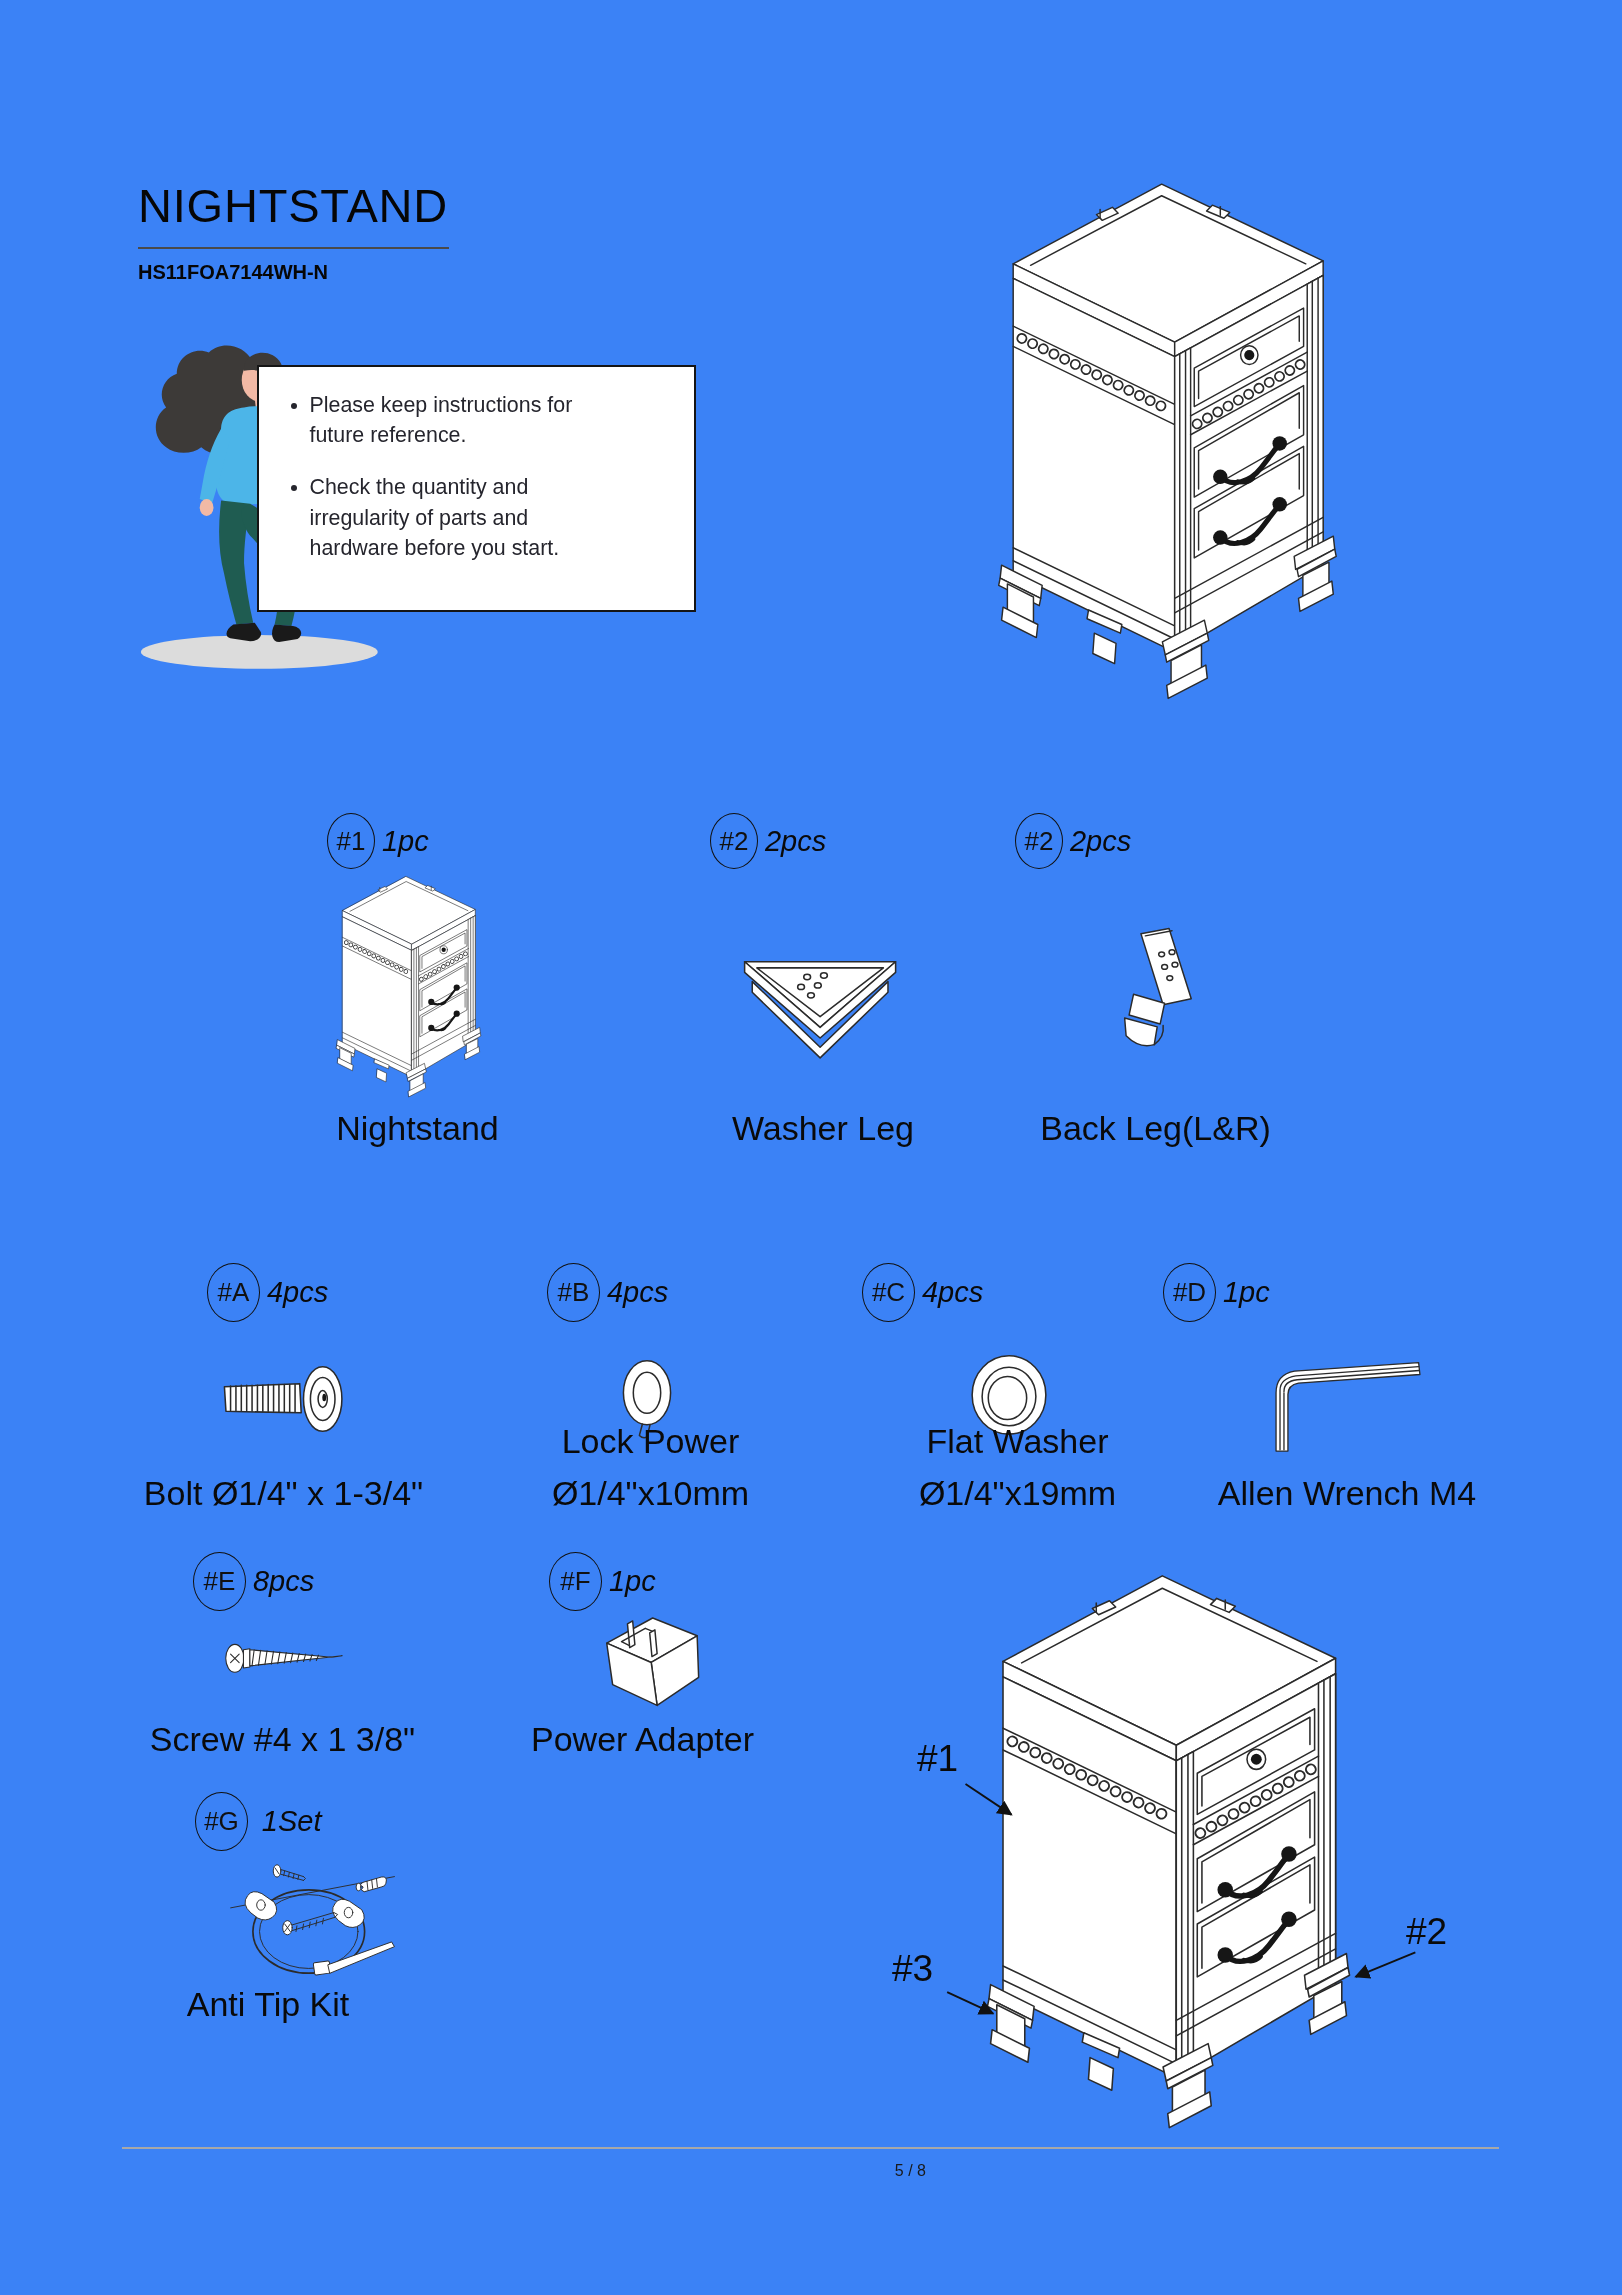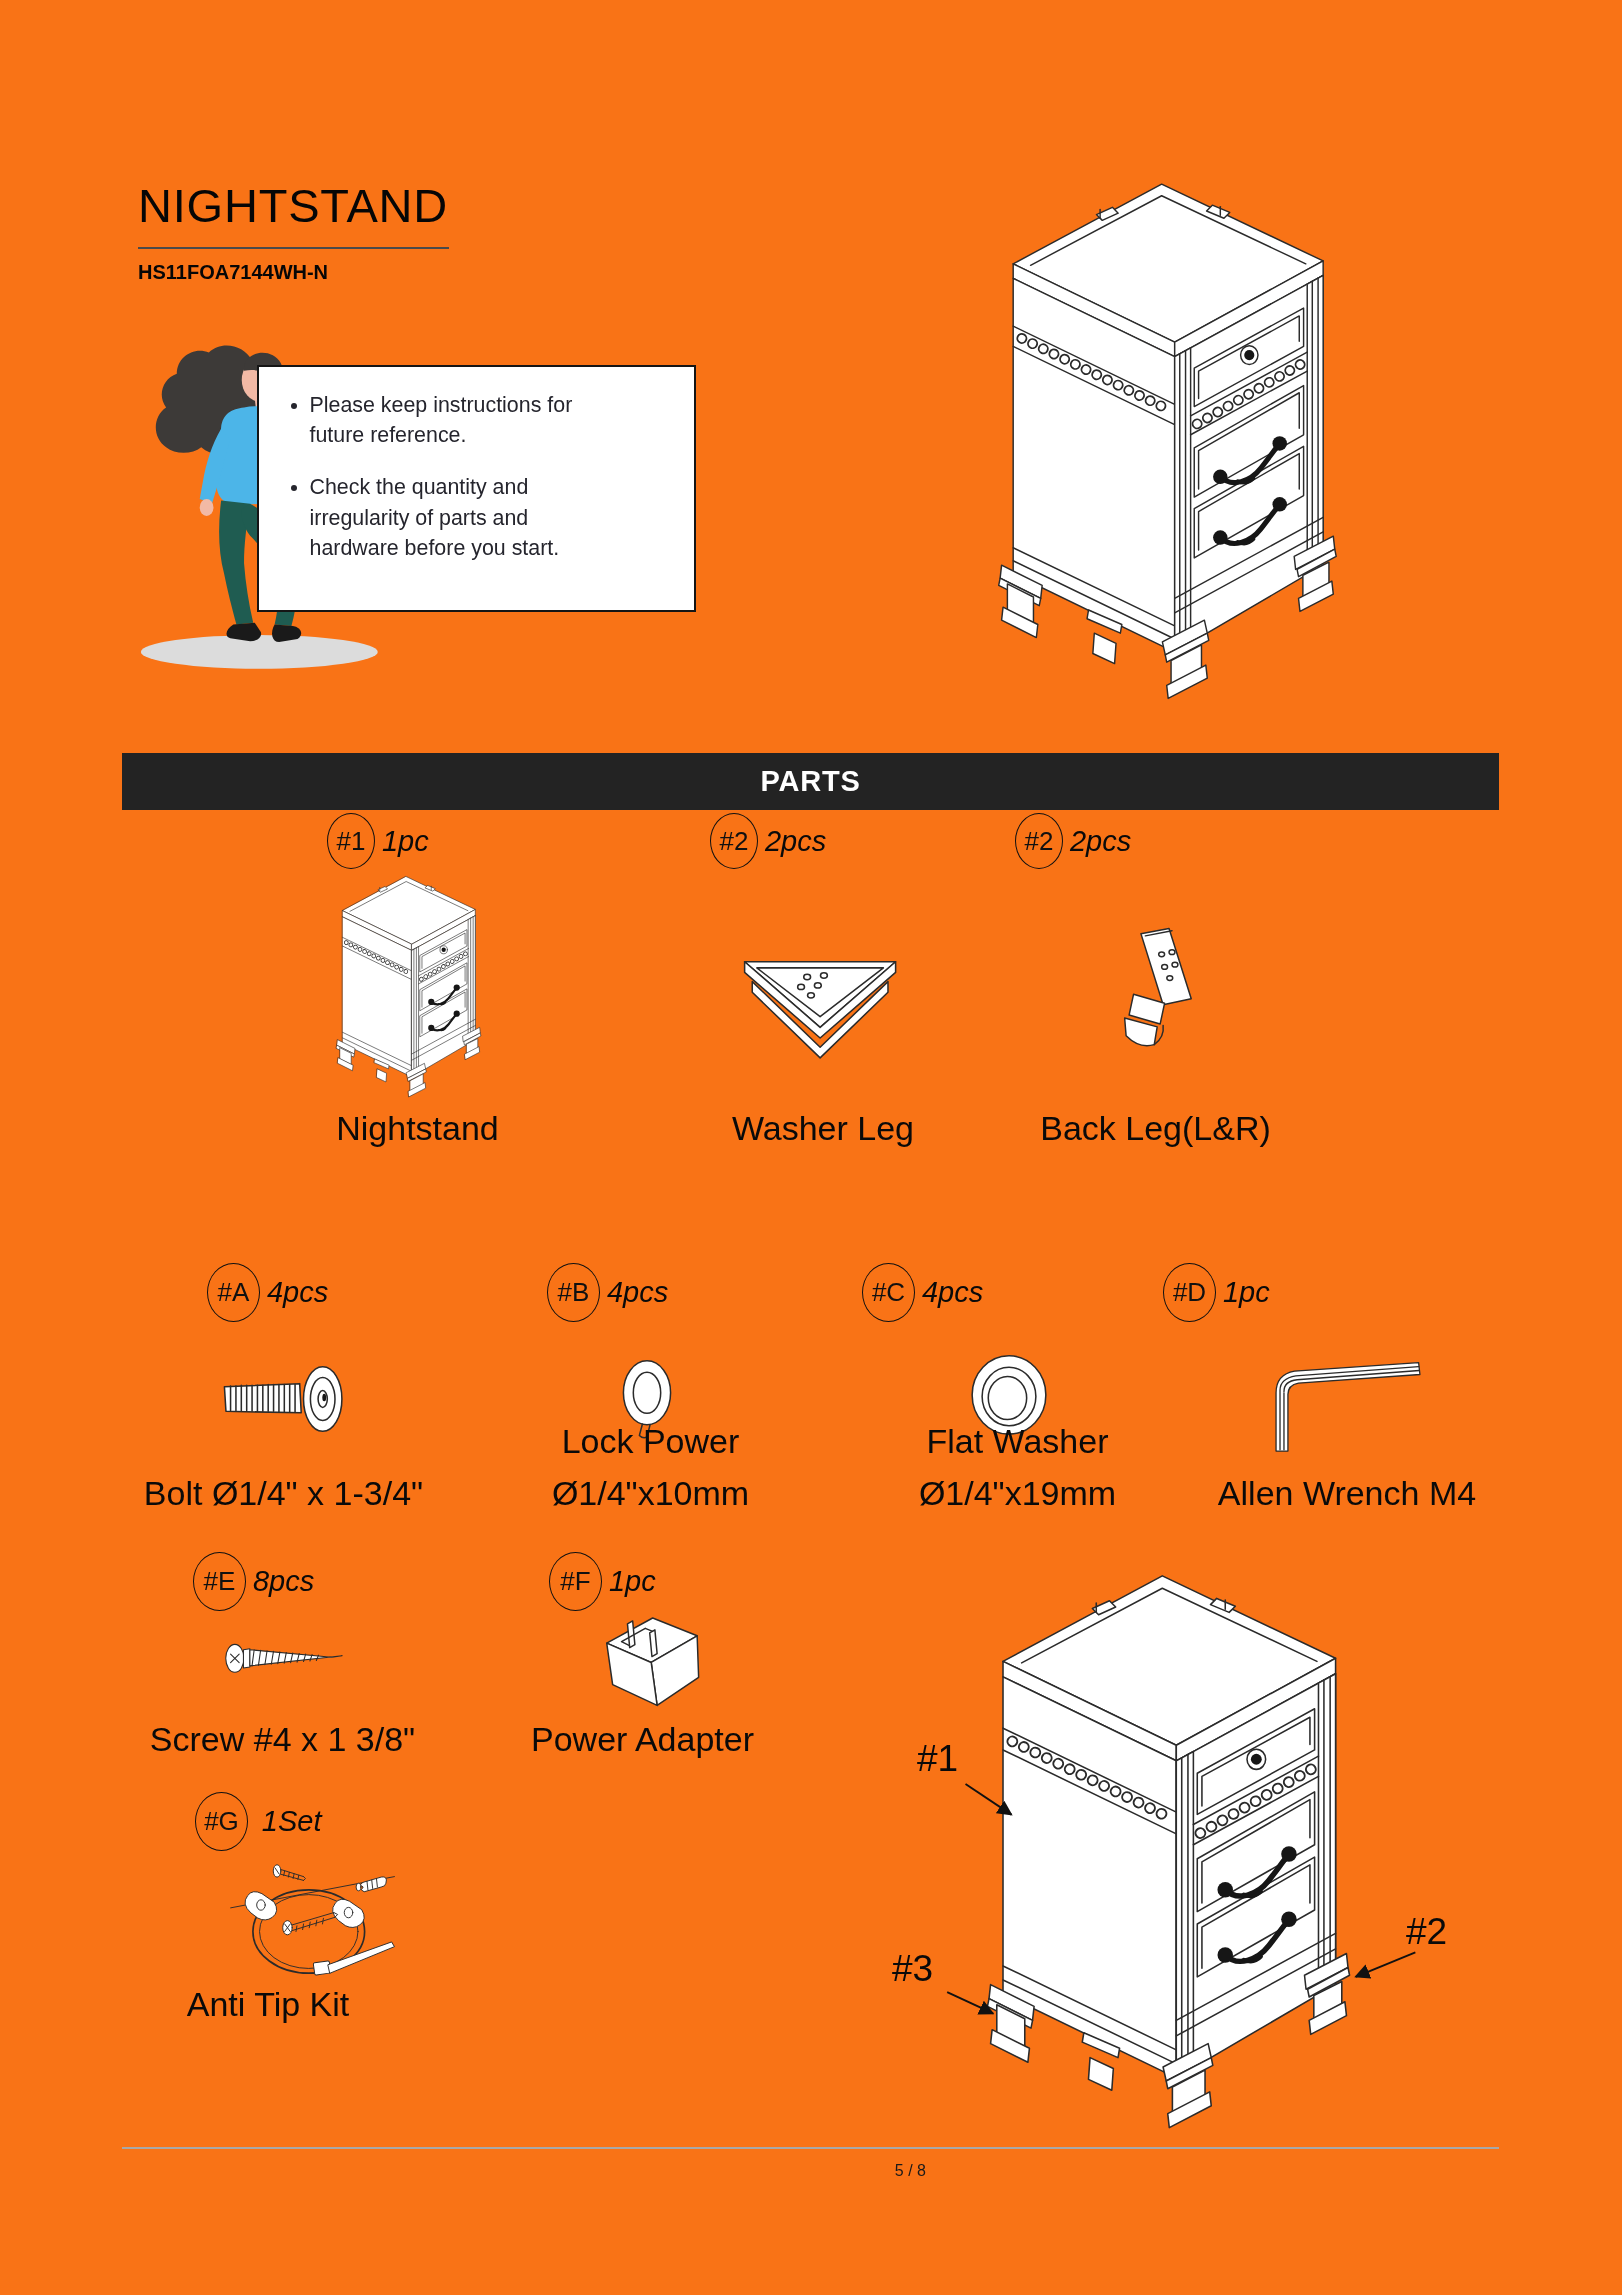--- a/index.html
+++ b/index.html
@@ -1,16 +1,16 @@
 <!DOCTYPE html>
 <html style="--c-bar_bg: #232323; --c-bar_text: #ffffff; --c-hair: #3d3a38; --c-skin: #f2b9a5; --c-shirt: #4cb5e8; --c-sleeve: #2f9ad0; --c-pants: #1f5c51; --c-shoes: #1a1a1a; --c-shadow: #dcdcdc;font-size:12.2px"><head>
 <meta charset="utf-8">
 <style>
   html,body{margin:0;padding:0;background:#ffffff;}
-  .page{position:relative;width:1622px;height:2295px;background:#f97316;
+  .page{position:relative;width:1622px;height:2295px;background:#3b82f6;
         font-family:"Liberation Sans",sans-serif;color:#000;overflow:hidden;}
   .abs{position:absolute;}
   .title{font-size:47px;letter-spacing:0.8px;color:#060606;}
   .rule{height:1.5px;background:#4a4a4a;}
   .model{font-size:20px;font-weight:bold;color:#060606;}
   .notebox{border:2.3px solid #151515;background:#fff;}
   ul.notes{margin:0;padding-left:23px;list-style:disc outside;}
   ul.notes li{font-size:21.4px;line-height:1.42;color:#25252d;margin-bottom:21.4px;width:310px;}
   .bar{background:var(--c-bar_bg,#232323);color:var(--c-bar_text,#fff);display:flex;
        align-items:center;justify-content:center;font-size:29px;font-weight:bold;letter-spacing:0.8px;}
@@ -151,21 +151,20 @@
     <ul class="notes" style="margin:23px 0 0 27.5px;">
       <li>Please keep instructions for future reference.</li>
       <li>Check the quantity and irregularity of parts and hardware before you start.</li>
     </ul>
   </div>
 
   <svg class="abs" style="left:991px;top:174px;" width="392" height="536" viewBox="0 0 512 700">
     <use href="#sym-nightstand"></use>
   </svg>
 
-  <div class="abs bar" style="left:122px;top:753px;width:1377px;height:57px;">PARTS</div>
 
   <div class="abs refrow" style="left:327px;top:813px;">
     <span class="oval">#1</span>
     <span class="qty">1pc</span>
   </div>
   <div class="abs refrow" style="left:710px;top:813px;">
     <span class="oval">#2</span>
     <span class="qty">2pcs</span>
   </div>
   <div class="abs refrow" style="left:1015px;top:813px;">

